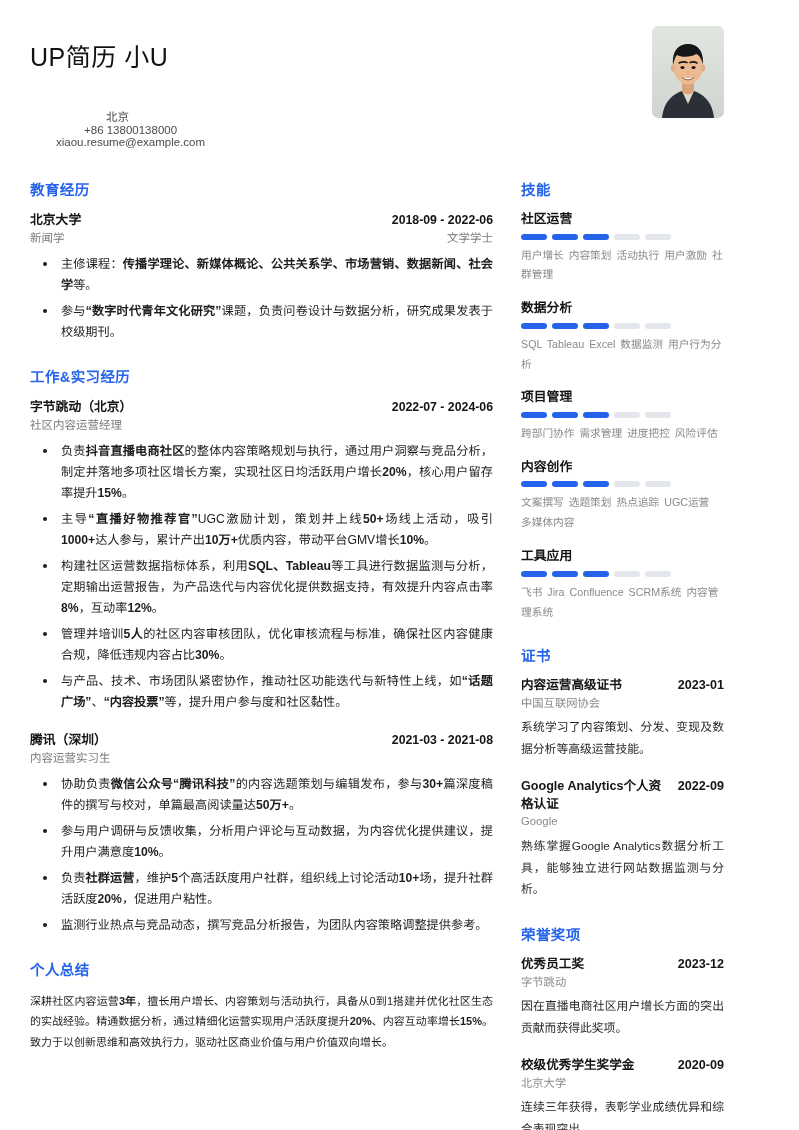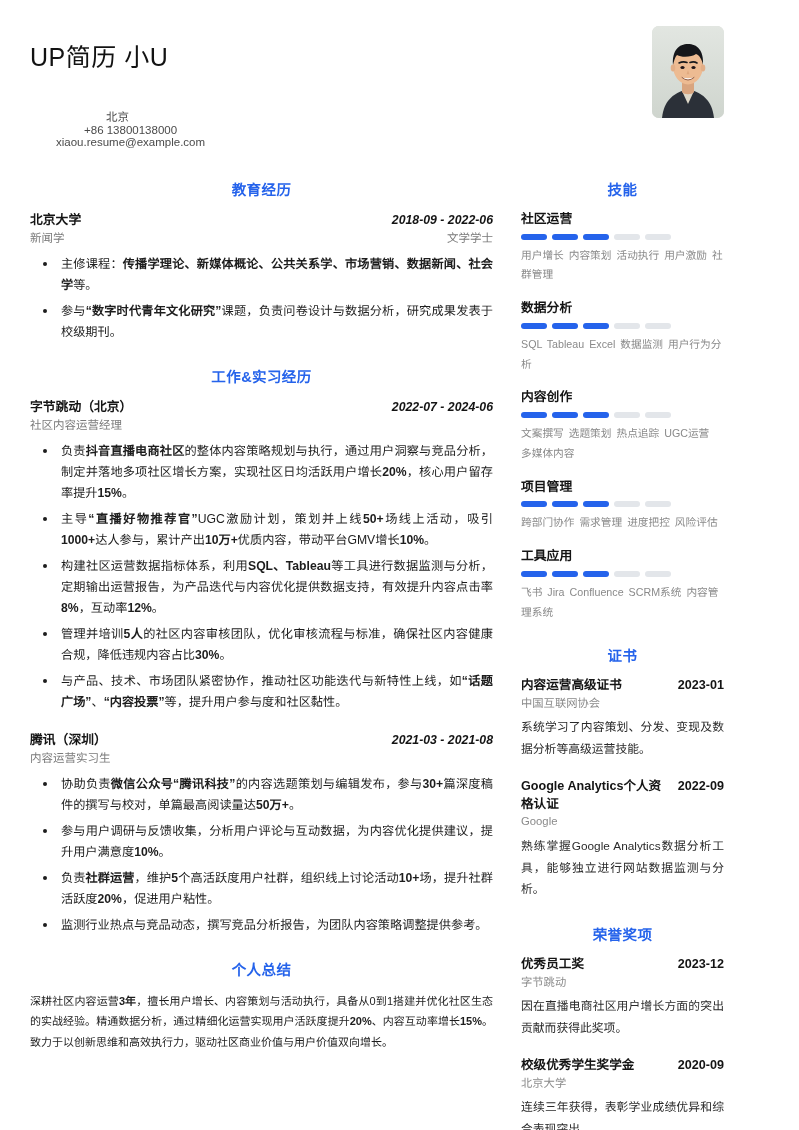--- a/index.html
+++ b/index.html
@@ -79,21 +79,20 @@
     box-sizing: border-box;
   }
 
   
   .sec-title {
     color: #2563eb;
     font-size: 14.5px;
     font-weight: 700;
     letter-spacing: .4px;
     margin: 0 0 12px 0;
-    text-align: center;
   }
   .section { margin-bottom: 22px; }
 
   
   .entry { margin-bottom: 14px; }
   .entry:last-child { margin-bottom: 0; }
   .entry-row {
     display: flex;
     justify-content: space-between;
     align-items: baseline;
@@ -104,21 +103,20 @@
     font-weight: 700;
     color: #141414;
     line-height: 1.45;
   }
   .entry-date {
     font-size: 12.3px;
     font-weight: 700;
     color: #141414;
     white-space: nowrap;
     line-height: 1.45;
-    font-style: italic;
   }
   .entry-sub {
     font-size: 11.5px;
     color: #7a7a7a;
     line-height: 1.5;
   }
   .entry-sub-right {
     font-size: 11.5px;
     color: #7a7a7a;
     white-space: nowrap;
@@ -366,41 +364,41 @@
               <span class="seg on"></span>
               <span class="seg on"></span>
               <span class="seg on"></span>
               <span class="seg"></span>
               <span class="seg"></span>
             </div>
           <div class="skill-tags">SQL  Tableau  Excel  数据监测  用户行为分析</div>
         </div>
 
         <div class="skill">
+          <div class="skill-name">项目管理</div>
+          <div class="skill-bars">
+              <span class="seg on"></span>
+              <span class="seg on"></span>
+              <span class="seg on"></span>
+              <span class="seg"></span>
+              <span class="seg"></span>
+            </div>
+          <div class="skill-tags">跨部门协作  需求管理  进度把控  风险评估</div>
+        </div>
+
+        <div class="skill">
           <div class="skill-name">内容创作</div>
           <div class="skill-bars">
               <span class="seg on"></span>
               <span class="seg on"></span>
               <span class="seg on"></span>
               <span class="seg"></span>
               <span class="seg"></span>
             </div>
           <div class="skill-tags">文案撰写  选题策划  热点追踪  UGC运营  多媒体内容</div>
-        </div>
-
-        <div class="skill">
-          <div class="skill-name">项目管理</div>
-          <div class="skill-bars">
-              <span class="seg on"></span>
-              <span class="seg on"></span>
-              <span class="seg on"></span>
-              <span class="seg"></span>
-              <span class="seg"></span>
-            </div>
-          <div class="skill-tags">跨部门协作  需求管理  进度把控  风险评估</div>
         </div>
 
         <div class="skill">
           <div class="skill-name">工具应用</div>
           <div class="skill-bars">
               <span class="seg on"></span>
               <span class="seg on"></span>
               <span class="seg on"></span>
               <span class="seg"></span>
               <span class="seg"></span>

